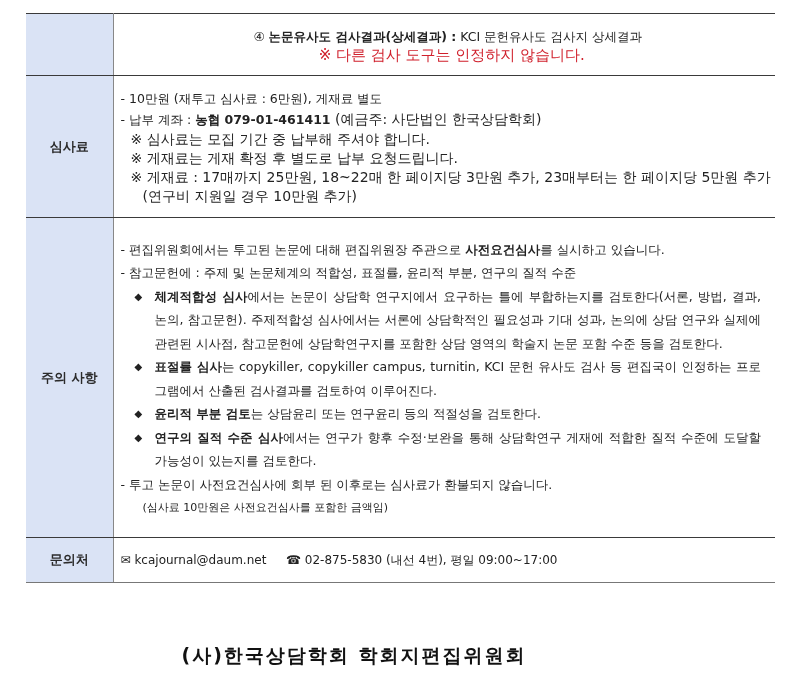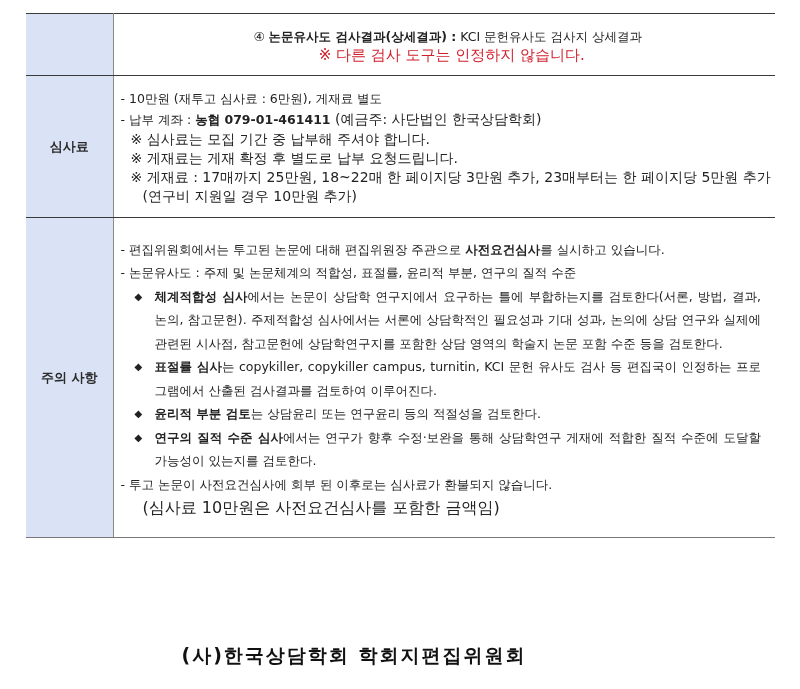--- a/index.html
+++ b/index.html
@@ -87,41 +87,51 @@
         <div class="line small indent2">(연구비 지원일 경우 10만원 추가)</div>
       </td>
     </tr>
 
     <tr class="r3">
       <td class="label">주의 사항</td>
       <td class="content">
         <div class="line">
           <span>- 편집위원회에서는 투고된 논문에 대해 편집위원장 주관으로 </span><b>사전요건심사</b><span>를 실시하고 있습니다.</span>
         </div>
-        <div class="line">- 논문유사도 : 주제 및 논문체계의 적합성, 표절률, 윤리적 부분, 연구의 질적 수준</div>
+        <div class="line">- 참고문헌에 : 주제 및 논문체계의 적합성, 표절률, 윤리적 부분, 연구의 질적 수준</div>
 
         <div class="bullet-item">
           <span class="dot">◆</span>
           <b>체계적합성 심사</b><span>에서는 논문이 상담학 연구지에서 요구하는 틀에 부합하는지를 검토한다(서론, 방법, 결과, 논의, 참고문헌). 주제적합성 심사에서는 서론에 상담학적인 필요성과 기대 성과, 논의에 상담 연구와 실제에 관련된 시사점, 참고문헌에 상담학연구지를 포함한 상담 영역의 학술지 논문 포함 수준 등을 검토한다.</span>
         </div>
         <div class="bullet-item">
           <span class="dot">◆</span>
           <b>표절률 심사</b><span>는 copykiller, copykiller campus, turnitin, KCI 문헌 유사도 검사 등 편집국이 인정하는 프로그램에서 산출된 검사결과를 검토하여 이루어진다.</span>
         </div>
         <div class="bullet-item">
           <span class="dot">◆</span>
           <b>윤리적 부분 검토</b><span>는 상담윤리 또는 연구윤리 등의 적절성을 검토한다.</span>
         </div>
         <div class="bullet-item">
           <span class="dot">◆</span>
           <b>연구의 질적 수준 심사</b><span>에서는 연구가 향후 수정·보완을 통해 상담학연구 게재에 적합한 질적 수준에 도달할 가능성이 있는지를 검토한다.</span>
         </div>
 
         <div class="line">- 투고 논문이 사전요건심사에 회부 된 이후로는 심사료가 환불되지 않습니다.</div>
-        <div class="line cont" style="font-size:16px;">(심사료 10만원은 사전요건심사를 포함한 금액임)</div>
+        <div class="line cont" style="font-size:11px;">(심사료 10만원은 사전요건심사를 포함한 금액임)</div>
       </td>
     </tr>
 
+    <tr class="r4">
+      <td class="label">문의처</td>
+      <td class="content contact">
+        <span>✉</span>
+        <span>kcajournal@daum.net</span>
+        <span class="sep"></span>
+        <span>☎</span>
+        <span>02-875-5830 (내선 4번), 평일 09:00~17:00</span>
+      </td>
+    </tr>
   </tbody>
     </table>
 
   <div class="footer-title">(사)한국상담학회  학회지편집위원회</div>
 </div>
 
 </body></html>

